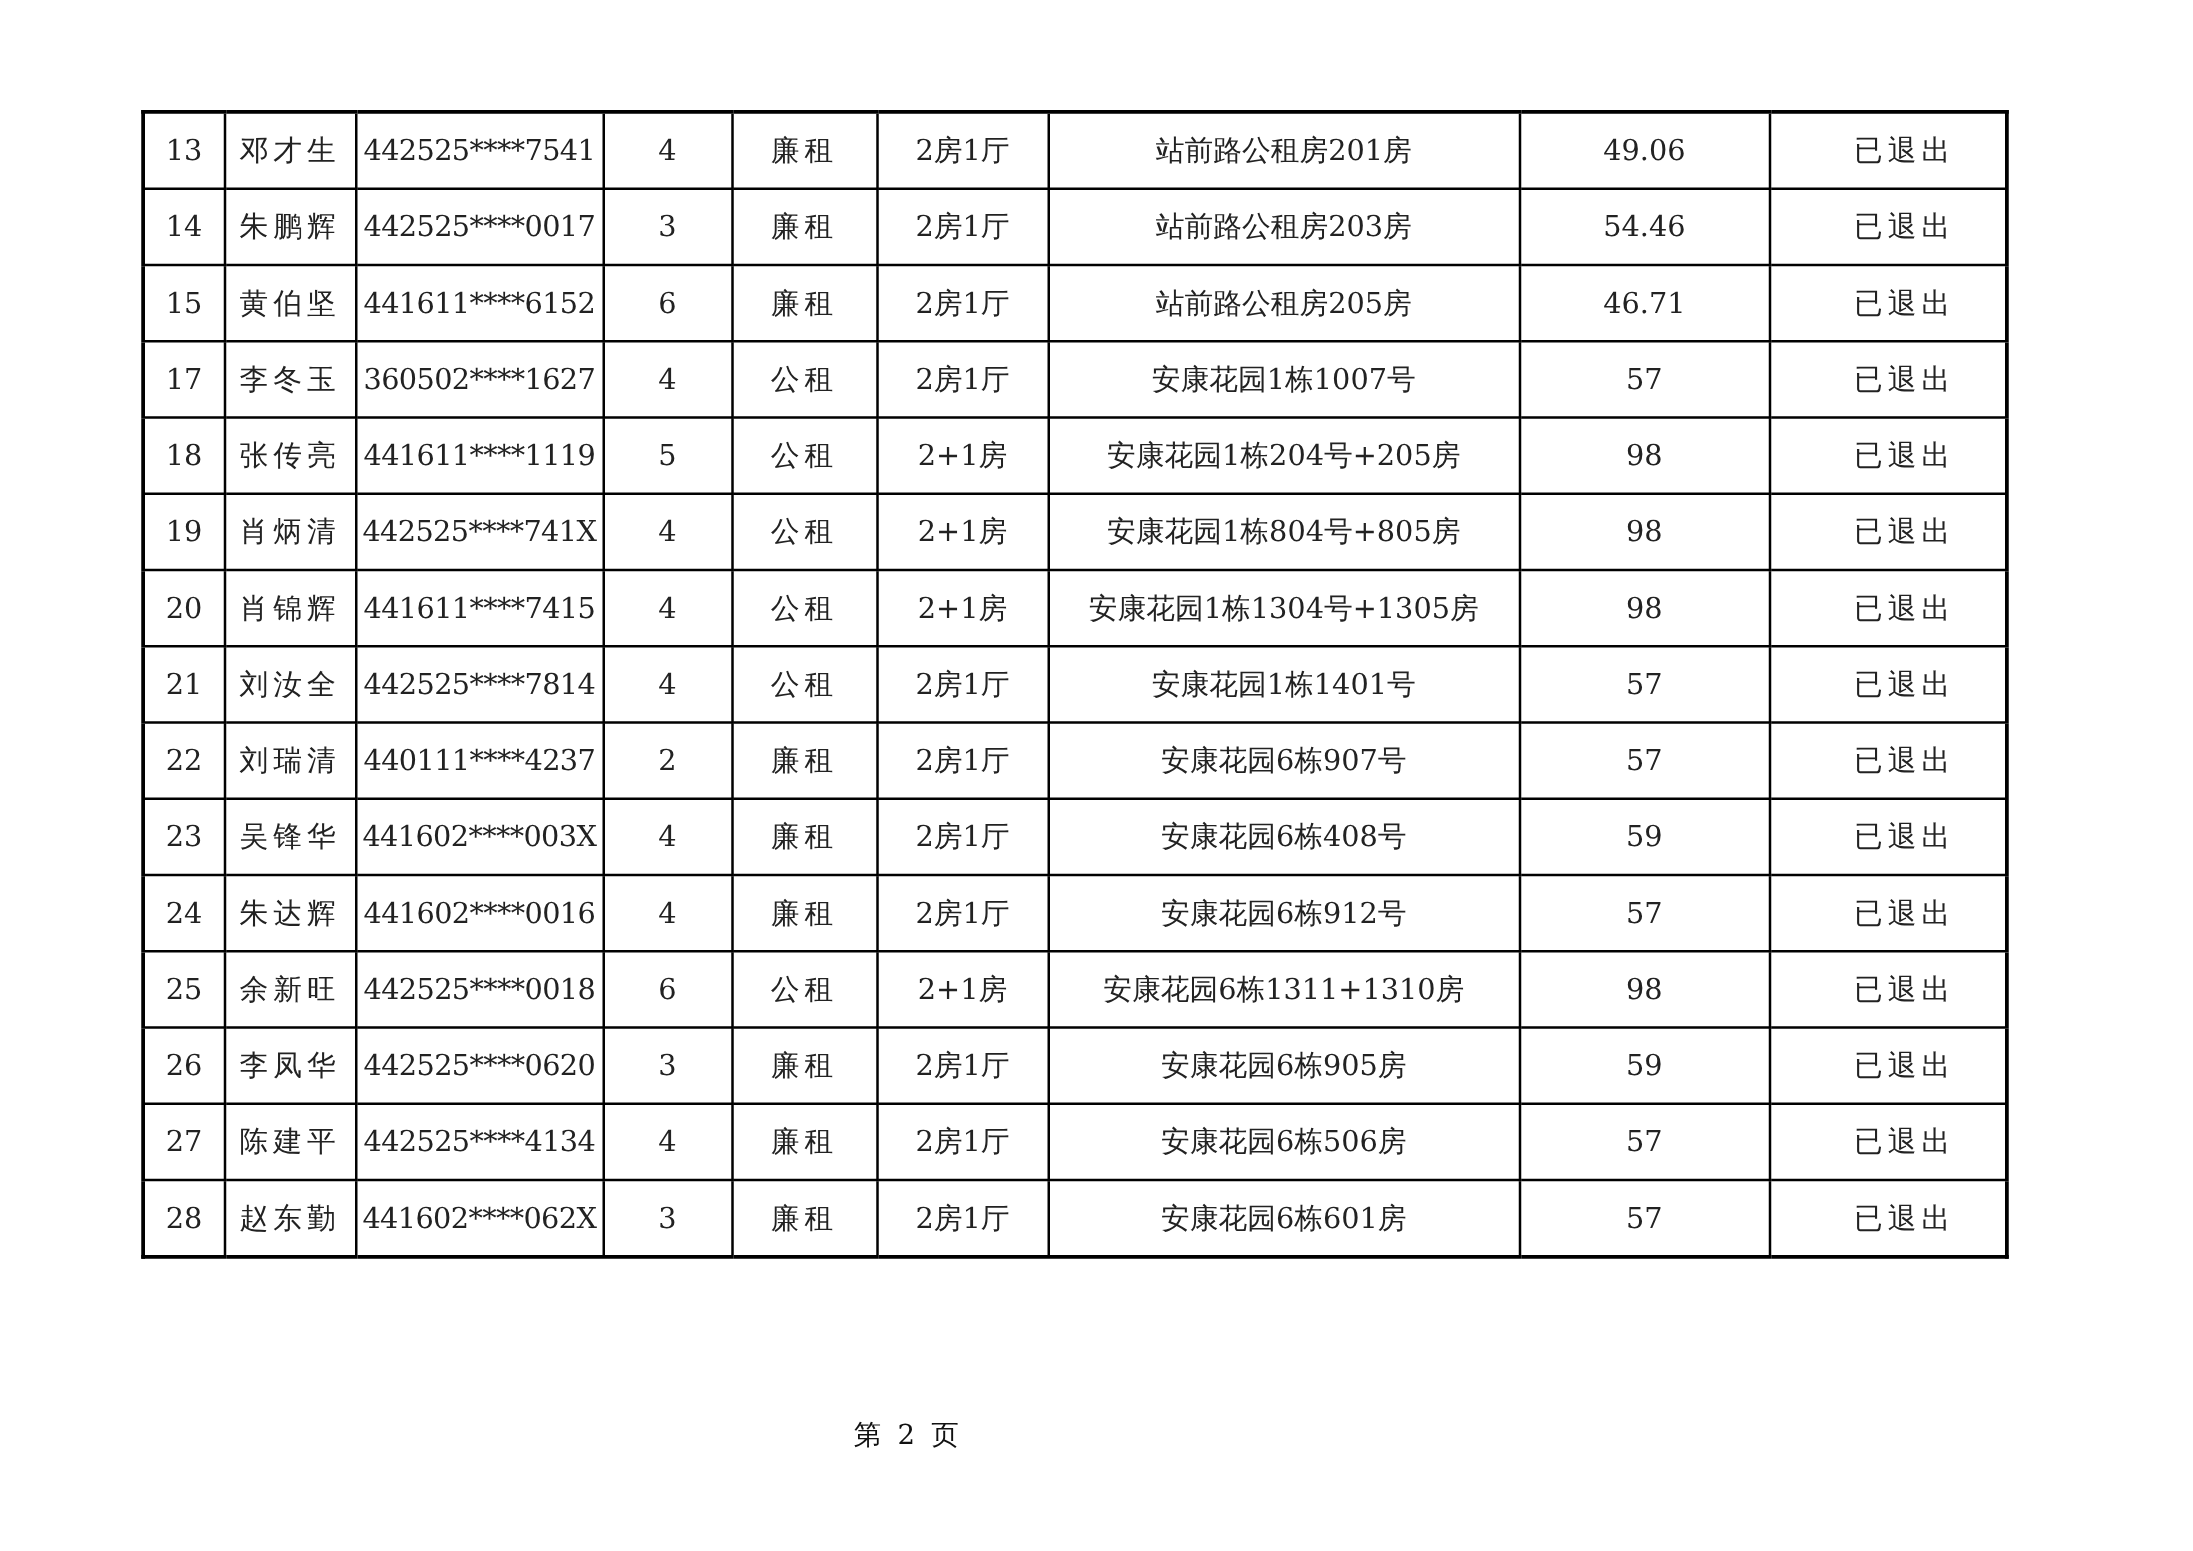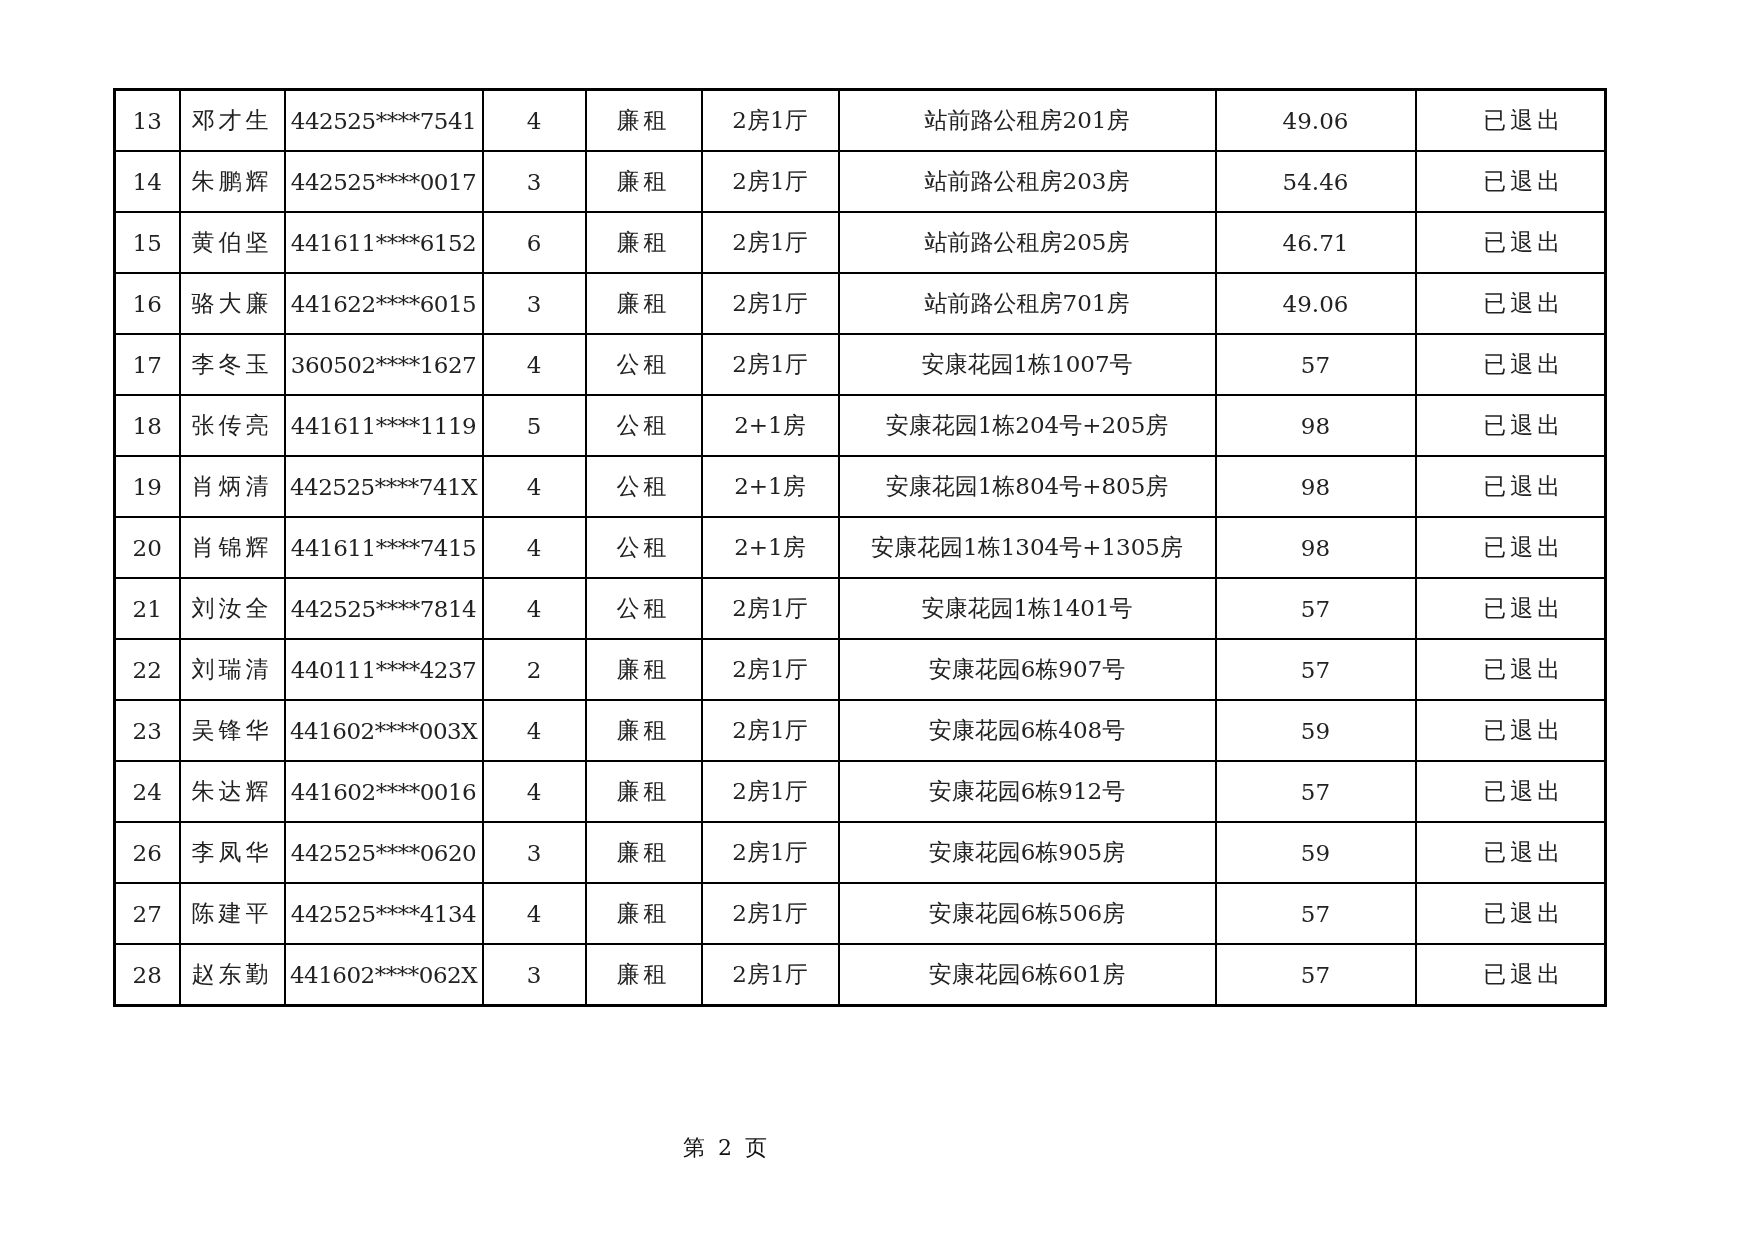--- a/index.html
+++ b/index.html
@@ -103,31 +103,20 @@
     <td class="c-name">黄伯坚</td>
     <td class="c-id">441611****6152</td>
     <td class="c-members">6</td>
     <td class="c-type">廉租</td>
     <td class="c-layout">2房1厅</td>
     <td class="c-address">站前路公租房205房</td>
     <td class="c-area">46.71</td>
     <td class="c-status">已退出</td>
   </tr>
         <tr>
-    <td class="c-no">16</td>
-    <td class="c-name">骆大廉</td>
-    <td class="c-id">441622****6015</td>
-    <td class="c-members">3</td>
-    <td class="c-type">廉租</td>
-    <td class="c-layout">2房1厅</td>
-    <td class="c-address">站前路公租房701房</td>
-    <td class="c-area">49.06</td>
-    <td class="c-status">已退出</td>
-  </tr>
-        <tr>
     <td class="c-no">17</td>
     <td class="c-name">李冬玉</td>
     <td class="c-id">360502****1627</td>
     <td class="c-members">4</td>
     <td class="c-type">公租</td>
     <td class="c-layout">2房1厅</td>
     <td class="c-address">安康花园1栋1007号</td>
     <td class="c-area">57</td>
     <td class="c-status">已退出</td>
   </tr>
@@ -199,20 +188,31 @@
   </tr>
         <tr>
     <td class="c-no">24</td>
     <td class="c-name">朱达辉</td>
     <td class="c-id">441602****0016</td>
     <td class="c-members">4</td>
     <td class="c-type">廉租</td>
     <td class="c-layout">2房1厅</td>
     <td class="c-address">安康花园6栋912号</td>
     <td class="c-area">57</td>
+    <td class="c-status">已退出</td>
+  </tr>
+        <tr>
+    <td class="c-no">25</td>
+    <td class="c-name">余新旺</td>
+    <td class="c-id">442525****0018</td>
+    <td class="c-members">6</td>
+    <td class="c-type">公租</td>
+    <td class="c-layout">2+1房</td>
+    <td class="c-address">安康花园6栋1311+1310房</td>
+    <td class="c-area">98</td>
     <td class="c-status">已退出</td>
   </tr>
         <tr>
     <td class="c-no">26</td>
     <td class="c-name">李凤华</td>
     <td class="c-id">442525****0620</td>
     <td class="c-members">3</td>
     <td class="c-type">廉租</td>
     <td class="c-layout">2房1厅</td>
     <td class="c-address">安康花园6栋905房</td>

